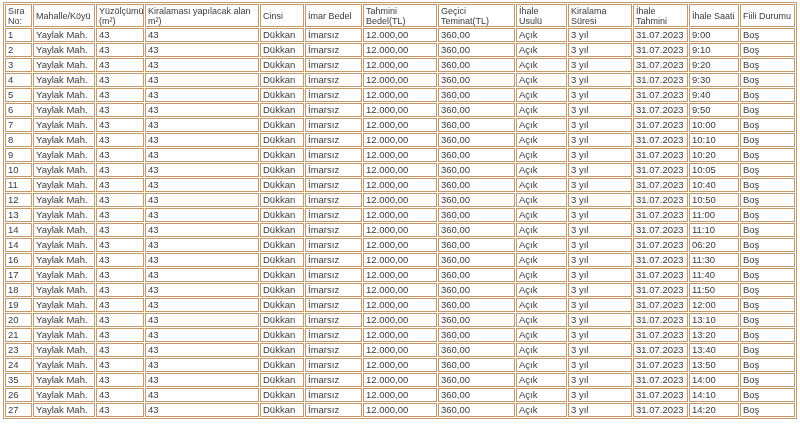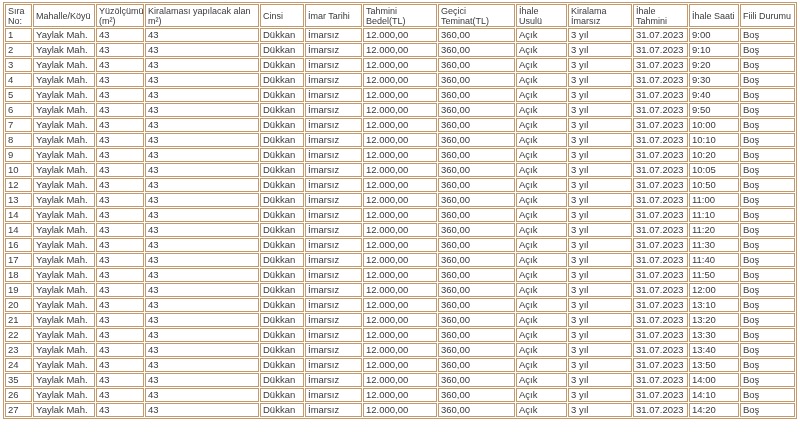--- a/index.html
+++ b/index.html
@@ -68,25 +68,25 @@
         <col style="width:50px">
       <col style="width:55px">
     </colgroup>
     <thead>
       <tr>
           <th>Sıra No:</th>
           <th>Mahalle/Köyü</th>
           <th>Yüzölçümü (m²)</th>
           <th>Kiralaması yapılacak alan m²)</th>
           <th>Cinsi</th>
-          <th>İmar Tarihi</th>
+          <th>İmar Bedel</th>
           <th>Tahmini Bedel(TL)</th>
           <th>Geçici Teminat(TL)</th>
           <th>İhale Usulü</th>
-          <th>Kiralama İmarsız</th>
+          <th>Kiralama Süresi</th>
           <th>İhale Tahmini</th>
           <th>İhale Saati</th>
           <th>Fiili Durumu</th>
         </tr>
     </thead>
     <tbody>
         <tr>
           <td>1</td>
           <td>Yaylak Mah.</td>
           <td>43</td>
@@ -230,20 +230,35 @@
           <td>İmarsız</td>
           <td>12.000,00</td>
           <td>360,00</td>
           <td>Açık</td>
           <td>3 yıl</td>
           <td>31.07.2023</td>
           <td>10:05</td>
           <td>Boş</td>
         </tr>
         <tr>
+          <td>11</td>
+          <td>Yaylak Mah.</td>
+          <td>43</td>
+          <td>43</td>
+          <td>Dükkan</td>
+          <td>İmarsız</td>
+          <td>12.000,00</td>
+          <td>360,00</td>
+          <td>Açık</td>
+          <td>3 yıl</td>
+          <td>31.07.2023</td>
+          <td>10:40</td>
+          <td>Boş</td>
+        </tr>
+        <tr>
           <td>12</td>
           <td>Yaylak Mah.</td>
           <td>43</td>
           <td>43</td>
           <td>Dükkan</td>
           <td>İmarsız</td>
           <td>12.000,00</td>
           <td>360,00</td>
           <td>Açık</td>
           <td>3 yıl</td>
@@ -286,21 +301,21 @@
           <td>Yaylak Mah.</td>
           <td>43</td>
           <td>43</td>
           <td>Dükkan</td>
           <td>İmarsız</td>
           <td>12.000,00</td>
           <td>360,00</td>
           <td>Açık</td>
           <td>3 yıl</td>
           <td>31.07.2023</td>
-          <td>11:20</td>
+          <td>06:20</td>
           <td>Boş</td>
         </tr>
         <tr>
           <td>16</td>
           <td>Yaylak Mah.</td>
           <td>43</td>
           <td>43</td>
           <td>Dükkan</td>
           <td>İmarsız</td>
           <td>12.000,00</td>
@@ -377,35 +392,20 @@
           <td>43</td>
           <td>43</td>
           <td>Dükkan</td>
           <td>İmarsız</td>
           <td>12.000,00</td>
           <td>360,00</td>
           <td>Açık</td>
           <td>3 yıl</td>
           <td>31.07.2023</td>
           <td>13:20</td>
-          <td>Boş</td>
-        </tr>
-        <tr>
-          <td>22</td>
-          <td>Yaylak Mah.</td>
-          <td>43</td>
-          <td>43</td>
-          <td>Dükkan</td>
-          <td>İmarsız</td>
-          <td>12.000,00</td>
-          <td>360,00</td>
-          <td>Açık</td>
-          <td>3 yıl</td>
-          <td>31.07.2023</td>
-          <td>13:30</td>
           <td>Boş</td>
         </tr>
         <tr>
           <td>23</td>
           <td>Yaylak Mah.</td>
           <td>43</td>
           <td>43</td>
           <td>Dükkan</td>
           <td>İmarsız</td>
           <td>12.000,00</td>

